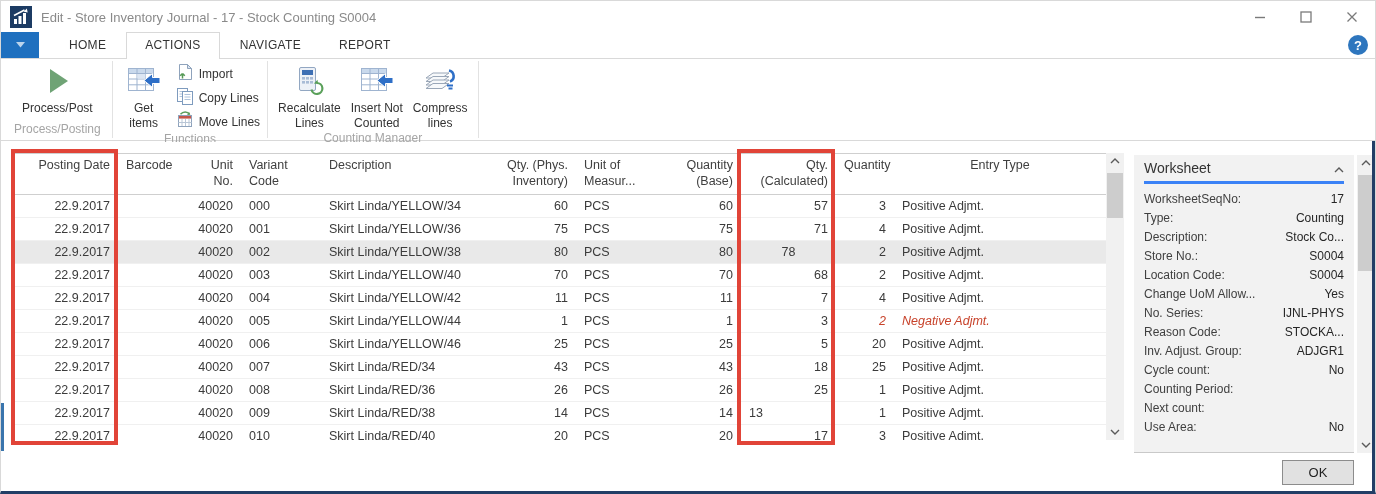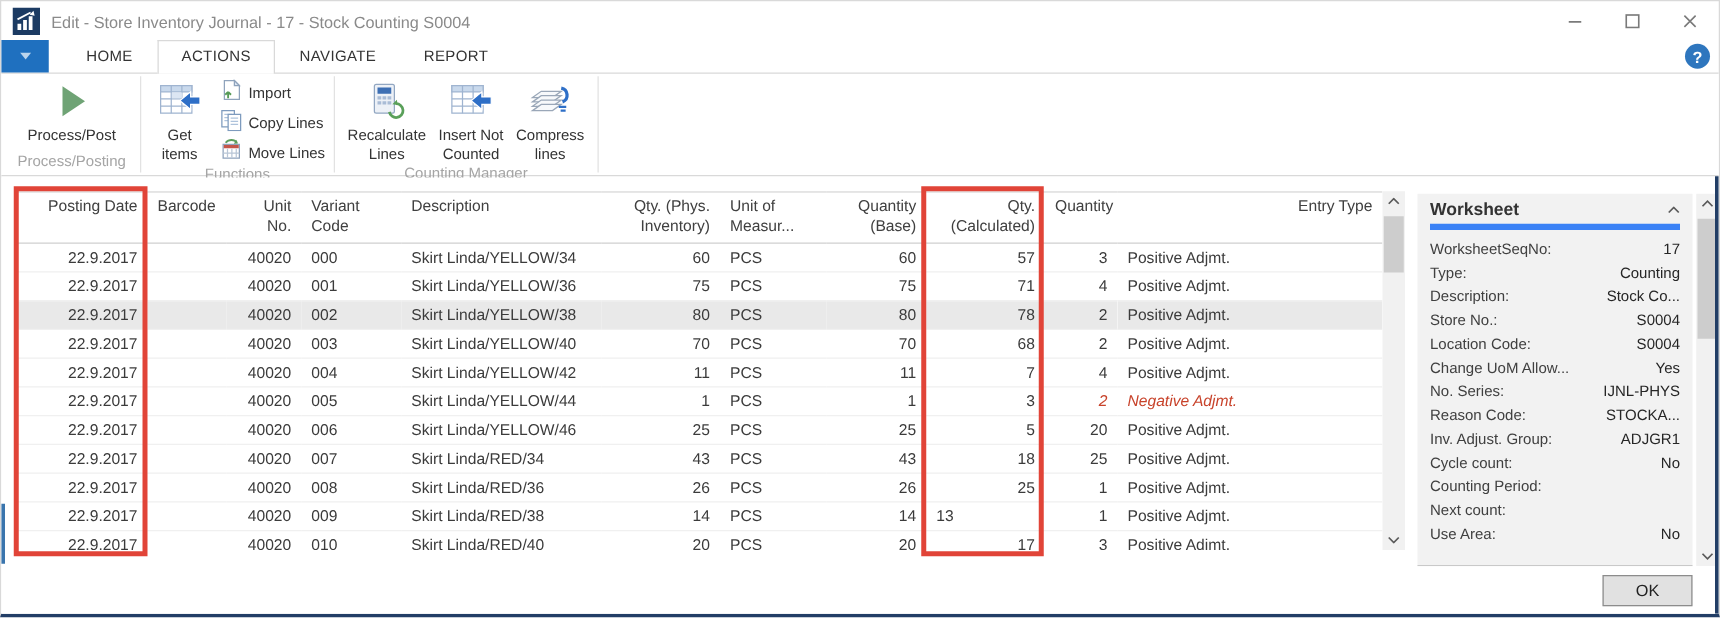--- a/index.html
+++ b/index.html
@@ -61,21 +61,21 @@
   .sb-btn.up{top:0;} .sb-btn.down{bottom:0;}
   .sb-thumb{position:absolute;left:1px;width:16px;background:#CDCDCD;}
   #grid-scroll{left:1105px;top:11px;height:287px;}
   #grid-scroll .sb-thumb{top:20px;height:45px;}
   #panel-scroll{left:1356px;top:13px;height:298px;}
   #panel-scroll .sb-thumb{top:20px;height:96px;}
 
   
   .panel{position:absolute;left:1133px;top:13px;width:220px;height:298px;background:#F2F2F2;
     padding:0 10px;border-bottom:1px solid #C9C9C9;overflow:hidden;}
-  .panel-title-row{display:flex;justify-content:space-between;align-items:center;height:29px;border-bottom:5px solid #3b82f6;font-weight:bold;}
+  .panel-title-row{display:flex;justify-content:space-between;align-items:center;height:29px;border-bottom:3px solid #3b82f6;}
   .panel-title{font-size:14px;color:#333;}
   .panel-fields{padding-top:6px;}
   .pf{display:flex;justify-content:space-between;height:19px;line-height:19px;font-size:12px;}
   .pf .lab{color:#404040;white-space:nowrap;}
   .pf .val{color:#262626;white-space:nowrap;}
 
   
   .footer{position:absolute;left:0;top:452px;width:1372px;height:39px;background:#fff;}
   .ok-btn{position:absolute;right:19px;top:7px;width:72px;height:25px;background:#E1E1E1;
     border:1px solid #8C8C8C;font-size:13px;color:#222;display:flex;align-items:center;justify-content:center;
@@ -276,21 +276,21 @@
               <th style="text-align: left;">Description</th>
               <th style="text-align: right;">Qty. (Phys.
 Inventory)</th>
               <th style="text-align: left;">Unit of
 Measur...</th>
               <th style="text-align: right;">Quantity
 (Base)</th>
               <th style="text-align: right;">Qty.
 (Calculated)</th>
               <th style="text-align: right;">Quantity</th>
-              <th style="text-align: right;">Entry Type</th>
+              <th style="text-align: center;">Entry Type</th>
             </tr>
           </thead>
         <tbody id="tbody">
             <tr>
               <td style="text-align: right;">22.9.2017</td>
               <td style="text-align: left;"></td>
               <td style="text-align: right;">40020</td>
               <td style="text-align: left;">000</td>
               <td style="text-align: left;">Skirt Linda/YELLOW/34</td>
               <td style="text-align: right;">60</td>
@@ -315,21 +315,21 @@
             </tr>
             <tr class="selected">
               <td style="text-align: right;">22.9.2017</td>
               <td style="text-align: left;"></td>
               <td style="text-align: right;">40020</td>
               <td style="text-align: left;">002</td>
               <td style="text-align: left;">Skirt Linda/YELLOW/38</td>
               <td style="text-align: right;">80</td>
               <td style="text-align: left;">PCS</td>
               <td style="text-align: right;">80</td>
-              <td style="text-align: right;">78</td>
+              <td style="text-align: center;">78</td>
               <td style="text-align: right;">2</td>
               <td style="text-align: left;">Positive Adjmt.</td>
             </tr>
             <tr>
               <td style="text-align: right;">22.9.2017</td>
               <td style="text-align: left;"></td>
               <td style="text-align: right;">40020</td>
               <td style="text-align: left;">003</td>
               <td style="text-align: left;">Skirt Linda/YELLOW/40</td>
               <td style="text-align: right;">70</td>

